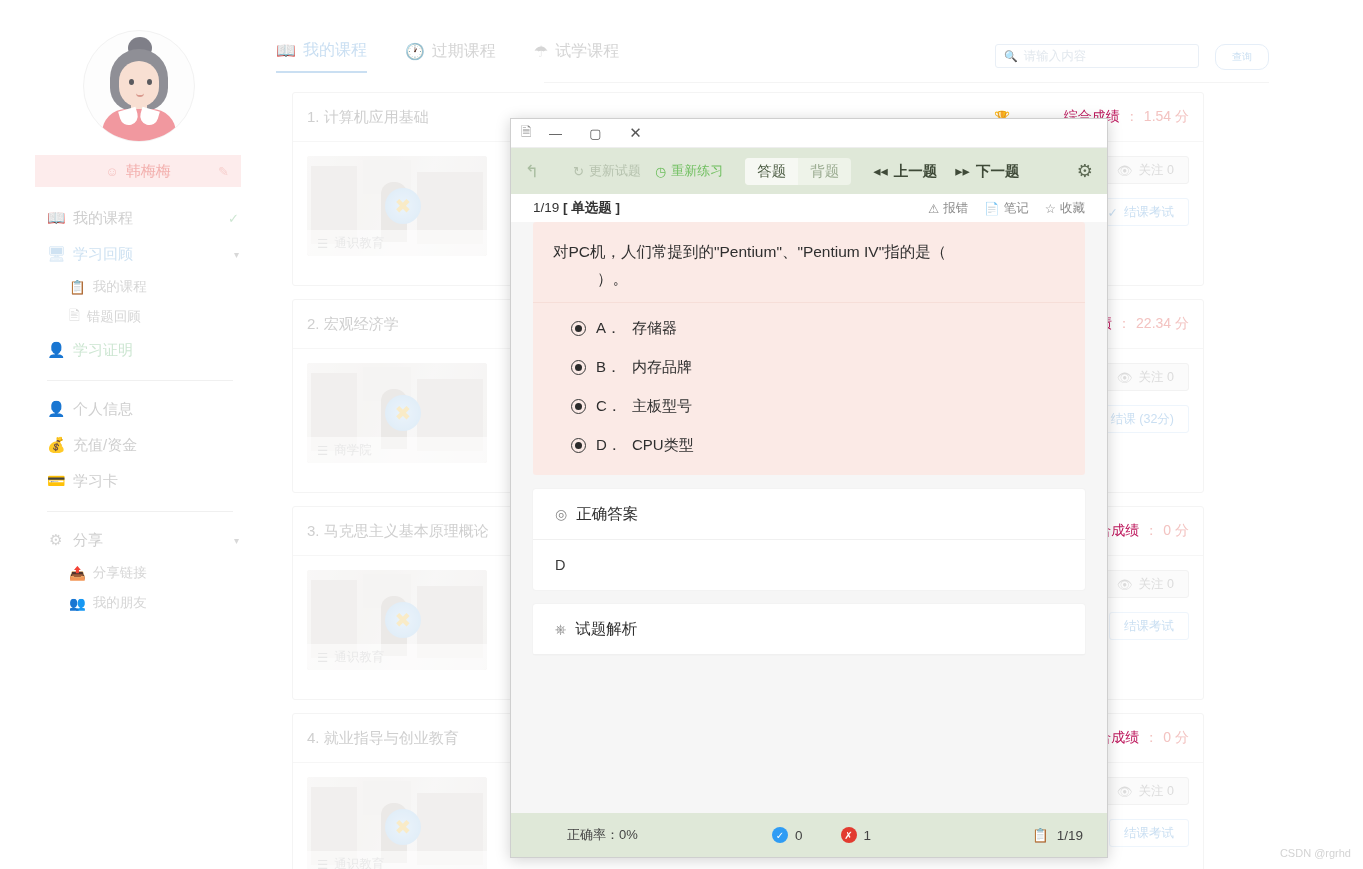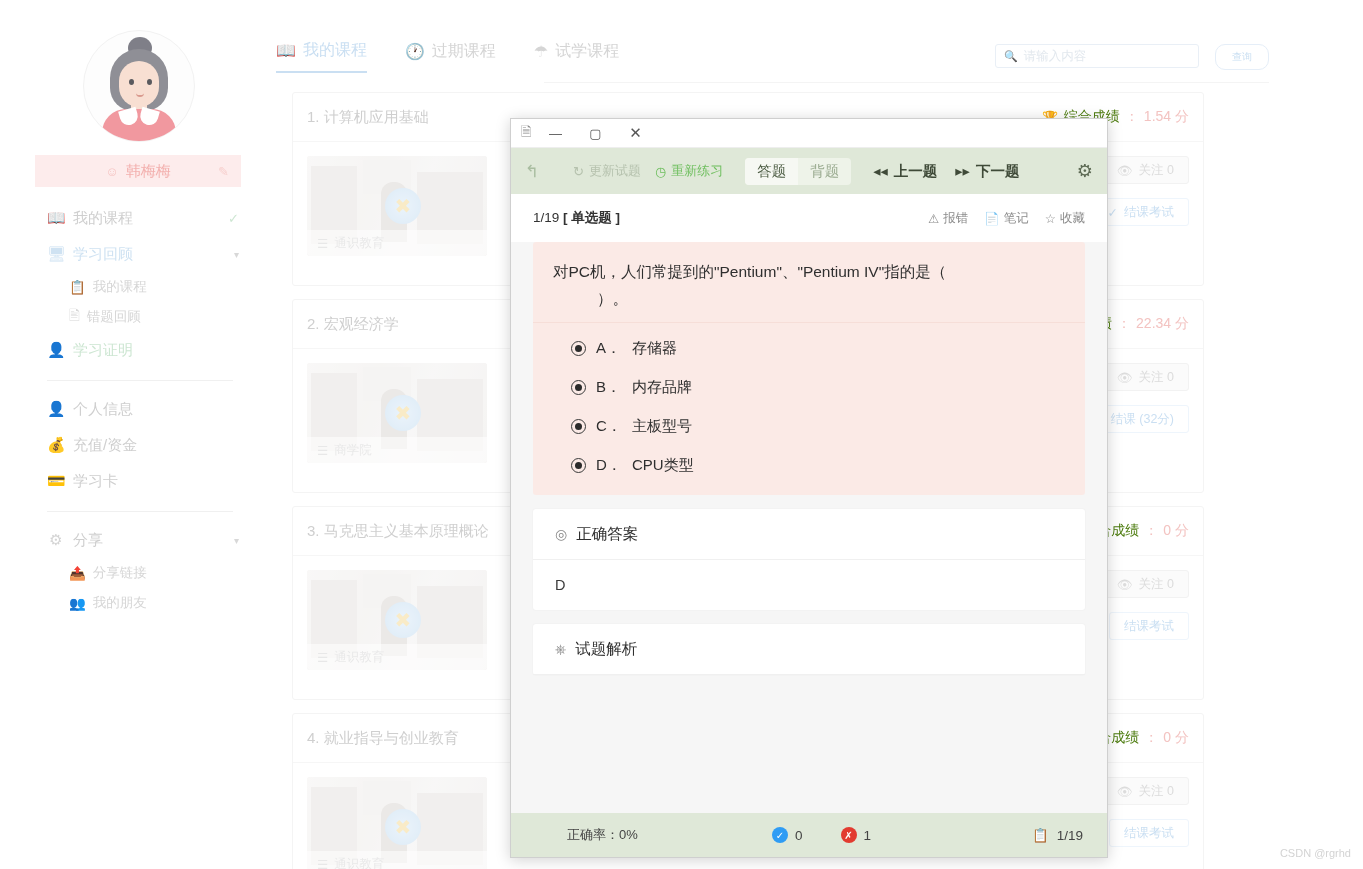--- a/index.html
+++ b/index.html
@@ -89,21 +89,21 @@
   .course-card {
     background:#fff; border:1px solid #f4f4f4; border-radius:3px; margin-bottom:13px; position:relative;
     height:192px;
   }
   .cc-head {
     height:48px; border-bottom:1px solid #f6f6f6; display:flex; align-items:center;
     justify-content:space-between; padding:0 14px;
   }
   .cc-title { font-size:15px; color:#cfcfcf; }
   .cc-score { font-size:14px; color:#f3c3c1; display:flex; align-items:center; gap:5px; }
-  .cc-score .lbl { color:#4d7c0f; }
+  .cc-score .lbl { color:#be185d;margin-left:48px; }
   .cc-score .g-ico { color:#cadff2; font-size:13px; }
   .cc-body { display:flex; padding:14px; gap:18px; position:relative; height:128px; box-sizing:border-box; }
   .thumb {
     width:180px; height:100px; border-radius:3px; position:relative; overflow:hidden;
     background:linear-gradient(110deg,#f0eeec 0%,#e9e6e3 35%,#eeeceb 60%,#e7e4e1 100%);
   }
   .thumb .bld { position:absolute; background:#dedad6; }
   .thumb .b1 { left:4px; top:10px; width:46px; height:78px; }
   .thumb .b2 { left:110px; top:16px; width:66px; height:72px; }
   .thumb .b3 { left:56px; top:4px; width:48px; height:34px; background:#e8e5e2; }
@@ -155,21 +155,21 @@
   .segmented {
     display:flex; background:#eef3e9; border-radius:4px; overflow:hidden; margin:0 22px 0 8px;
   }
   .seg { padding:4px 12px; font-size:14.5px; color:#9aab90; }
   .seg.on { background:#f6f8f3; color:#4c5c43; font-weight:normal; }
   .tb-nav { display:flex; align-items:center; gap:6px; font-size:14.5px; color:#3f4a38; margin-right:18px; font-weight:bold; }
   .tb-gear { margin-left:auto; color:#5d6a54; font-size:18px; }
 
   .m-body { flex:1 1 auto; background:#f6f6f6; overflow:hidden; padding:0 0 0 0; position:relative; }
   .q-head {
-    height:48px; display:flex; align-items:center; justify-content:space-between;
+    height:28px; display:flex; align-items:center; justify-content:space-between;
     padding:0 22px; background:#fff;
   }
   .q-num { font-size:13.5px; color:#333; }
   .q-num b { font-weight:bold; }
   .q-acts { display:flex; gap:16px; }
   .q-act { display:flex; align-items:center; gap:4px; font-size:12.5px; color:#8c8c8c; }
 
   .q-card {
     margin:0 22px; background:#fbeae6; border-radius:3px; padding:16px 20px 10px 20px;
   }

